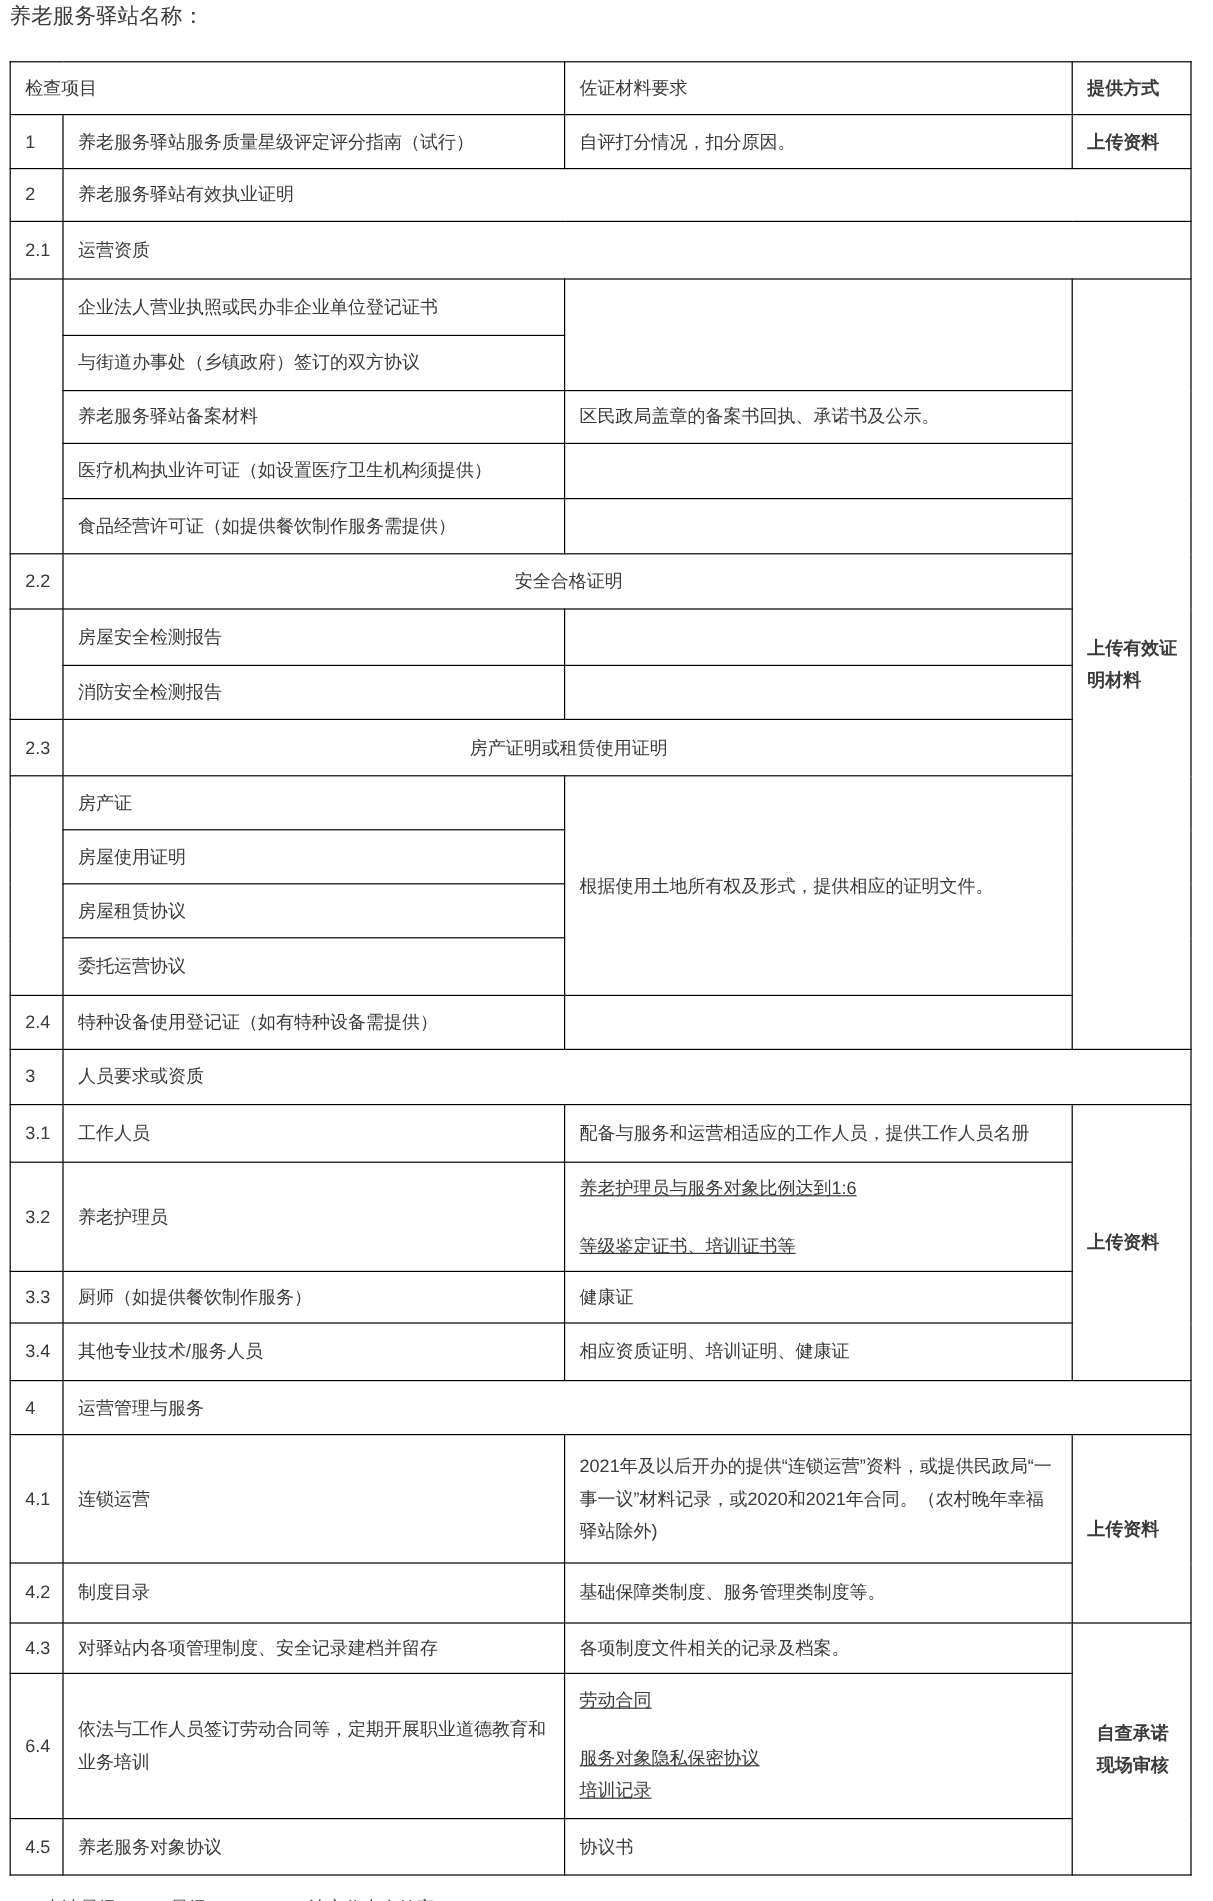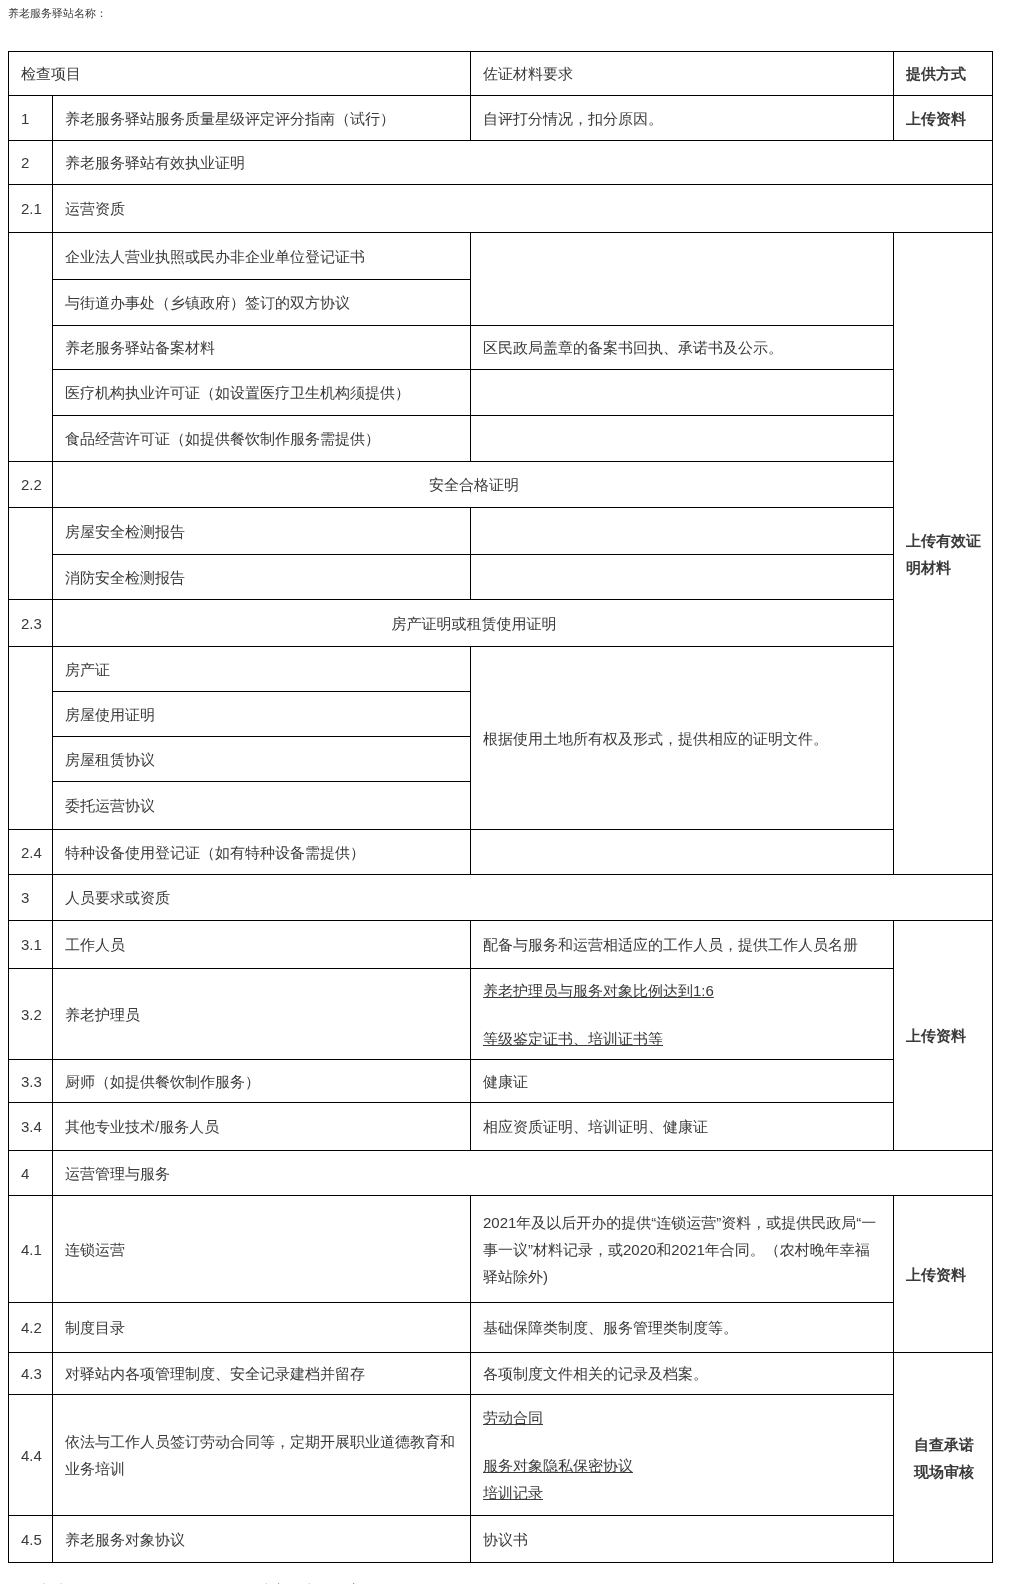--- a/index.html
+++ b/index.html
@@ -3,21 +3,21 @@
 <meta charset="utf-8">
 <style>
   html,body{margin:0;padding:0;background:#ffffff;}
   body{
     width:1011px;
     font-family:"Liberation Sans","DejaVu Sans",sans-serif;
     color:#3a3a3a;
     font-size:15px;
   }
   .page{padding:3px 0 24px 8px;}
-  .doc-title{line-height:20px;margin:0 0 7px 0;font-size:11px;font-weight:normal;}
+  .doc-title{line-height:20px;margin:0 0 7px 0;font-size:18px;font-weight:normal;}
   table.sheet{border-collapse:collapse;table-layout:fixed;width:984px;margin-top:28px;}
   table.sheet td{
     border:1px solid #000;
     vertical-align:middle;
     padding:4px 10px 4px 12px;
     line-height:27px;
     overflow:hidden;
   }
   td.num{padding-left:8px;padding-right:2px;}
   td.method{line-height:40px;padding-left:11px;padding-right:8px;font-weight:bold;}
@@ -180,21 +180,21 @@
     <tr style="height:42px">
       <td class="num">4.3</td>
       <td>对驿站内各项管理制度、安全记录建档并留存</td>
       <td>各项制度文件相关的记录及档案。</td>
       <td class="method nt nb" rowspan="3">
         <span>自查承诺</span><br>
         <span>现场审核</span>
       </td>
     </tr>
     <tr style="height:121px">
-      <td class="num">4.4</td>
+      <td class="num">6.4</td>
       <td>依法与工作人员签订劳动合同等，定期开展职业道德教育和业务培训</td>
       <td>
         <p>劳动合同</p>
         <p class="gap">服务对象隐私保密协议</p>
         <p>培训记录</p>
       </td>
     </tr>
     <tr style="height:47px">
       <td class="num">4.5</td>
       <td>养老服务对象协议</td>

